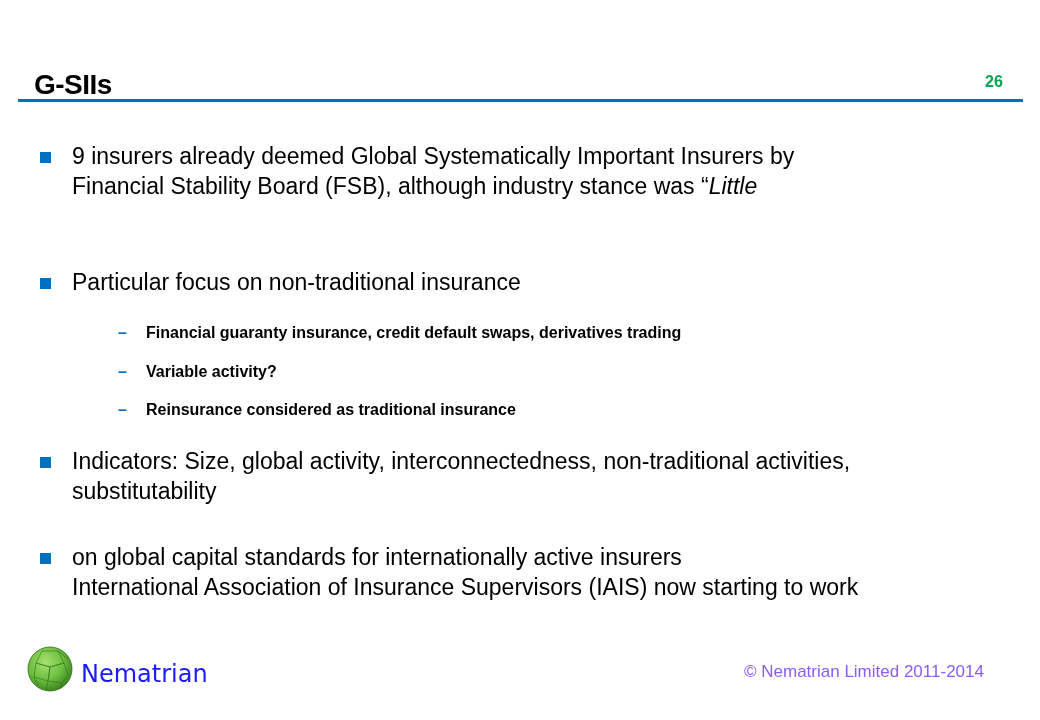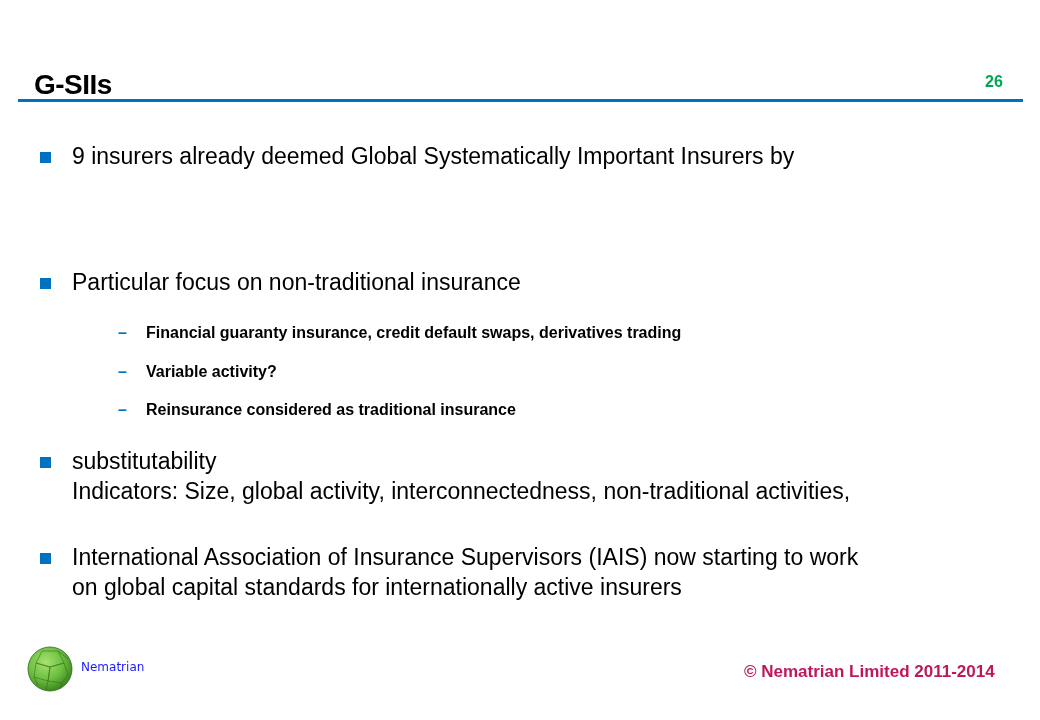--- a/index.html
+++ b/index.html
@@ -8,37 +8,38 @@
   .page-num { position:absolute; left:985px; top:73px; font-size:16px; font-weight:bold; color:#00a651; }
   .rule { position:absolute; left:18px; top:99px; width:1005px; height:3px; background:#0070c0; }
   .bullets { position:absolute; left:0; top:0; }
   .b1 { position:absolute; left:40px; width:960px; font-size:23px; line-height:30px; }
   .b1 .sq { position:absolute; left:0; top:11px; width:11px; height:11px; background:#0070c0; }
   .b1 .txt { position:absolute; left:26px; width:930px;margin-left:6px; }
   .b2 { position:absolute; left:118px; font-size:16px; line-height:20px; }
   .b2 .dash { position:absolute; left:0; top:0; color:#0070c0; font-weight:bold; }
   .b2 .txt { position:absolute; left:28px; white-space:nowrap;font-weight:bold; }
   .logo { position:absolute; left:26px; top:645px; width:48px; height:48px; }
-  .brand { position:absolute; left:81px; top:660px; font-family:"DejaVu Sans", sans-serif; font-size:12px; color:#1a1aff; }
-  .copyright { position:absolute; left:744px; top:662px; font-size:17px; color:#be185d;font-weight:bold; }
+  .brand { position:absolute; left:81px; top:660px; font-family:"DejaVu Sans", sans-serif; font-size:24px; color:#1a1aff; }
+  .copyright { position:absolute; left:744px; top:662px; font-size:17px; color:#8b5cf6; }
   i { font-style:italic; }
 </style>
 </head>
 <body>
 
 <div class="title">G-SIIs</div>
 <div class="page-num">26</div>
 <div class="rule"></div>
 
 <div class="bullets">
 
   <div class="b1" style="top:141px;">
     <span class="sq"></span>
     <div class="txt">
       <div>9 insurers already deemed Global Systematically Important Insurers by</div>
+      <div><span>Financial Stability Board (FSB), although industry stance was “</span><i>Little</i></div>
     </div>
   </div>
 
   <div class="b1" style="top:267px;">
     <span class="sq"></span>
     <div class="txt">Particular focus on non-traditional insurance</div>
   </div>
 
   <div class="b2" style="top:323px;">
     <span class="dash">–</span>
@@ -49,30 +50,30 @@
     <span class="txt">Variable activity?</span>
   </div>
   <div class="b2" style="top:400px;">
     <span class="dash">–</span>
     <span class="txt">Reinsurance considered as traditional insurance</span>
   </div>
 
   <div class="b1" style="top:446px;">
     <span class="sq"></span>
     <div class="txt">
+      <div>Indicators: Size, global activity, interconnectedness, non-traditional activities,</div>
       <div>substitutability</div>
-      <div>Indicators: Size, global activity, interconnectedness, non-traditional activities,</div>
     </div>
   </div>
 
   <div class="b1" style="top:542px;">
     <span class="sq"></span>
     <div class="txt">
+      <div>on global capital standards for internationally active insurers</div>
       <div>International Association of Insurance Supervisors (IAIS) now starting to work</div>
-      <div>on global capital standards for internationally active insurers</div>
     </div>
   </div>
 </div>
 
 <svg class="logo" viewBox="0 0 48 48">
   <defs>
     <radialGradient id="g" cx="40%" cy="35%" r="65%">
       <stop offset="0%" stop-color="#a8e070"></stop>
       <stop offset="60%" stop-color="#6cc040"></stop>
       <stop offset="100%" stop-color="#3f8a20"></stop>

